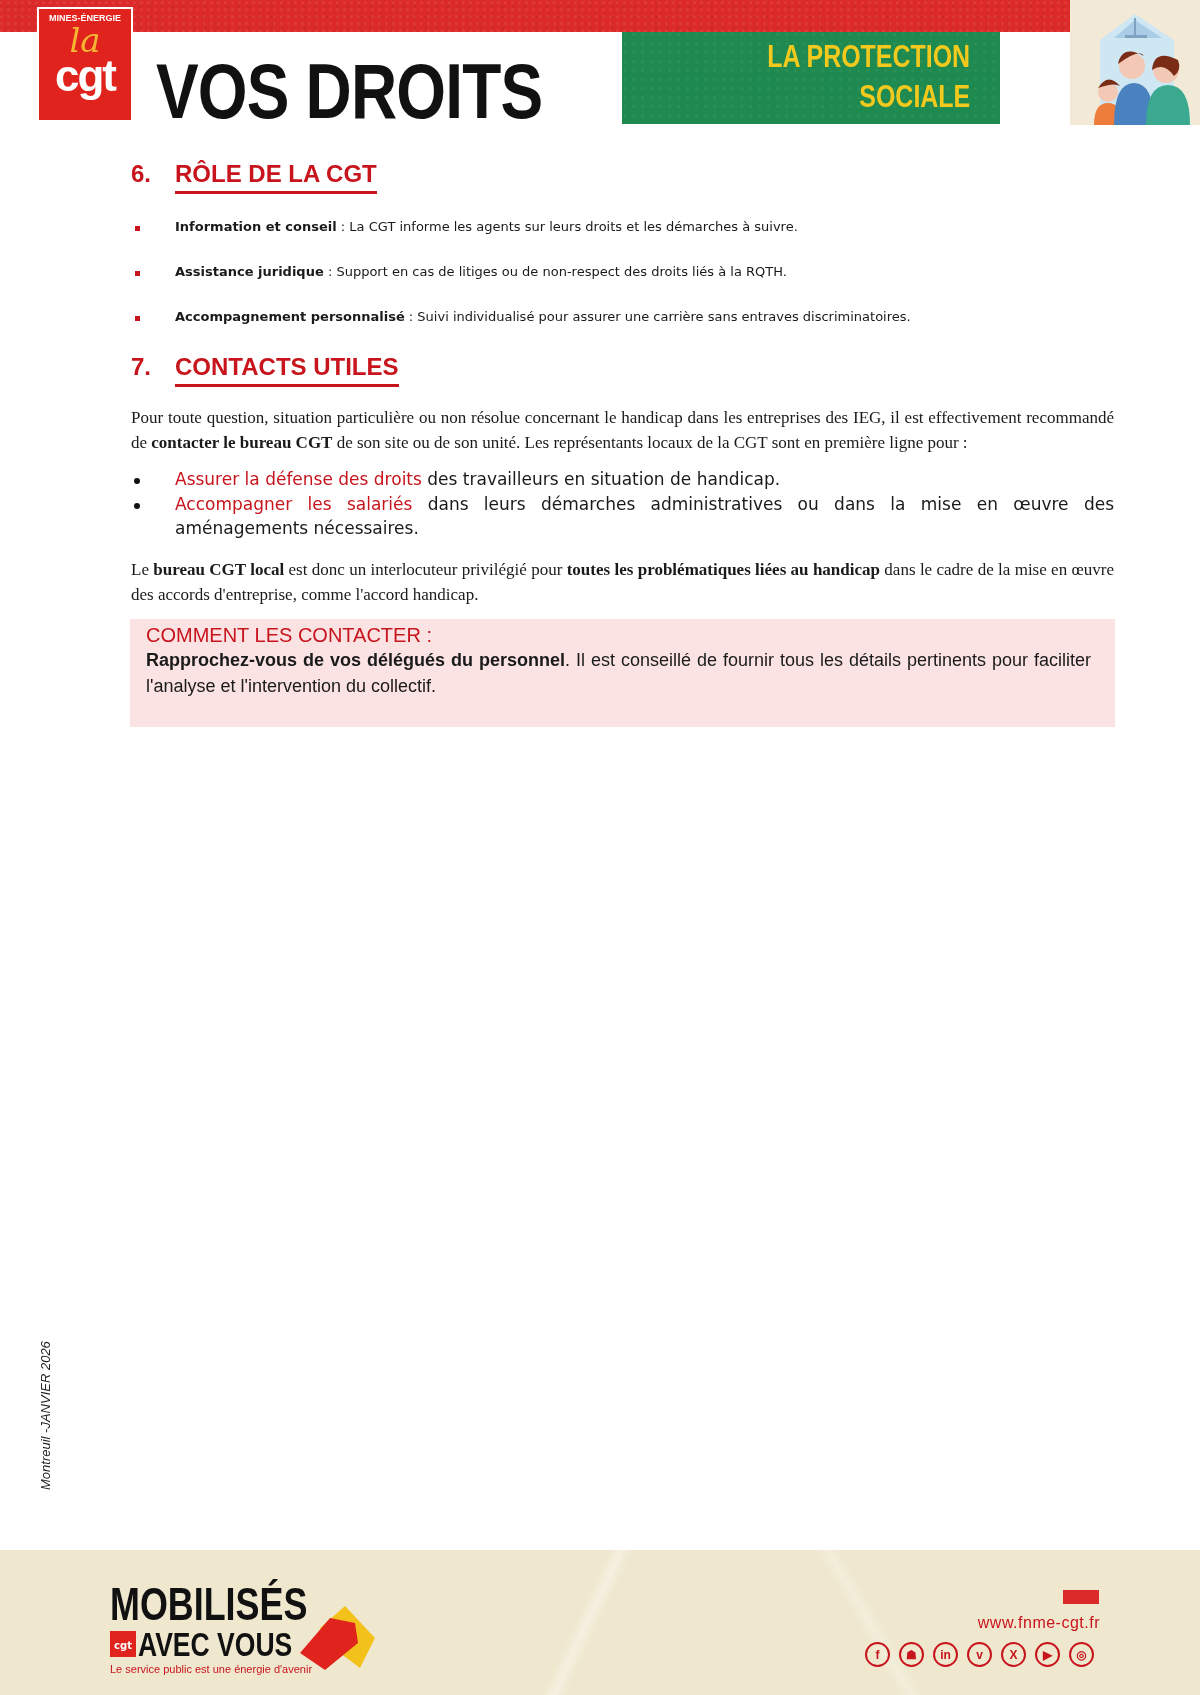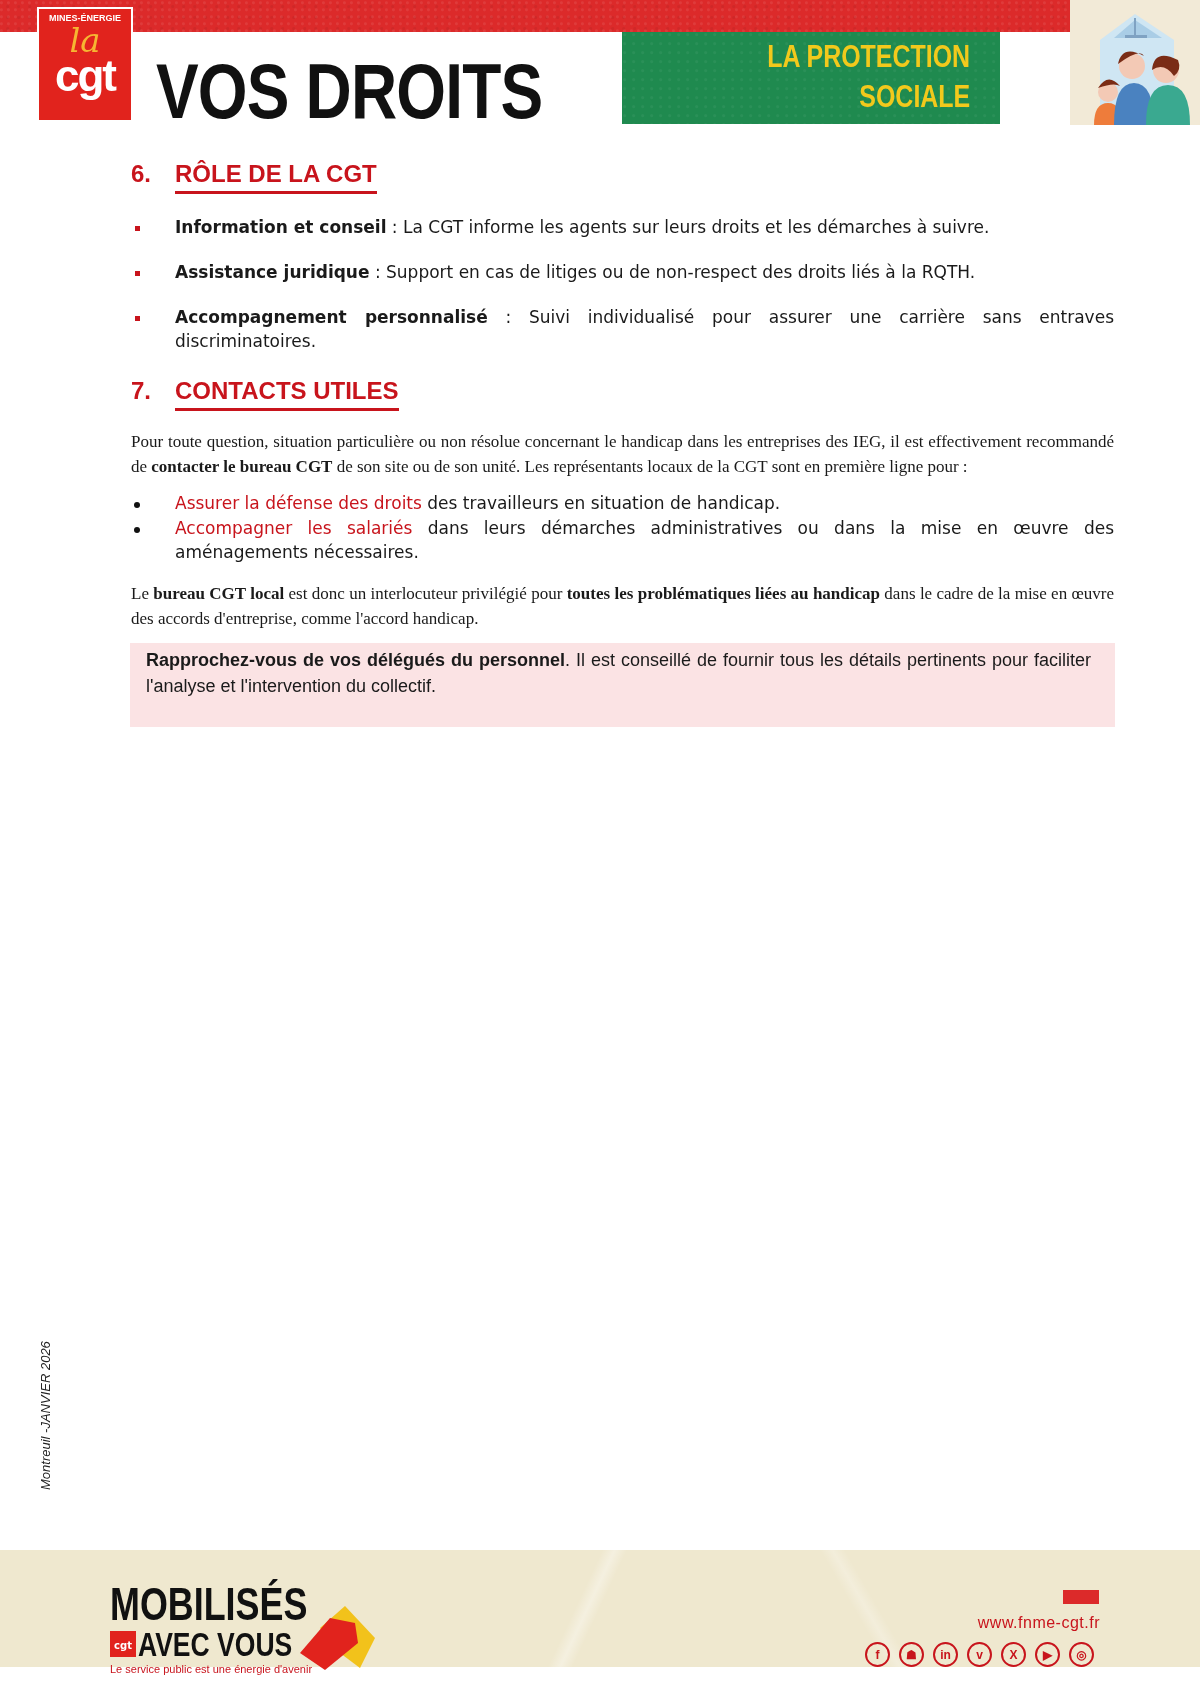--- a/index.html
+++ b/index.html
@@ -25,37 +25,37 @@
   .green-banner .t1 { top: 8px; }
   .green-banner .t2 { top: 48px; }
   .illustration { position: absolute; left: 1070px; top: 0; width: 130px; height: 125px; background: #f2ead7; overflow: hidden; }
 
   
   .content { position: absolute; left: 131px; top: 160px; width: 983px; }
   .sec-title { display: flex; align-items: baseline; color: #c8141c; font-family: "Liberation Sans", sans-serif; font-weight: bold; font-size: 24px; margin-bottom: 18px; }
   .sec-title .num { width: 44px; }
   .sec-title .txt { border-bottom: 3px solid #c8141c; padding-bottom: 3px; }
   .sq-list { list-style: none; margin-bottom: 24px; }
-  .sq-list li { position: relative; padding-left: 44px; font-size: 17px; line-height: 24px; text-align: justify; margin-top: 21px; }
+  .sq-list li { position: relative; padding-left: 44px; font-size: 13px; line-height: 24px; text-align: justify; margin-top: 21px; }
   .sq-list li::before { content: ""; position: absolute; left: 4px; top: 11px; width: 5px; height: 5px; background: #c8141c; }
   .dot-list { list-style: none; margin: 12px 0 16px 0; }
   .dot-list li { position: relative; padding-left: 44px; font-size: 17px; line-height: 24.5px; text-align: justify; }
   .dot-list li::before { content: ""; position: absolute; left: 3px; top: 11px; width: 6px; height: 6px; border-radius: 50%; background: #111; }
   .para { font-size: 17px; line-height: 25px; text-align: justify; font-family: Liberation Serif, serif; }
   .b { font-weight: bold; }
   .red { color: #c8141c; }
   .callout { margin-top: 12px; margin-left: -1px; width: 985px; background: #fbe3e4; padding: 4px 24px 28px 16px; }
   .callout .head { font-family: "Liberation Sans", sans-serif; color: #c8141c; font-size: 20px; line-height: 24px; }
   .callout .body { font-family: "Liberation Sans", sans-serif; font-size: 18px; line-height: 26px; text-align: justify; }
 
   .side-date { position: absolute; left: 38px; top: 1490px; transform: rotate(-90deg); transform-origin: left top;
     font-family: "Liberation Sans", sans-serif; font-style: italic; font-size: 13px; color: #222; white-space: nowrap; }
 
   
-  .footer { position: absolute; left: 0; top: 1550px; width: 1200px; height: 117px; background: #efe8cf;
+  .footer { position: absolute; left: 0; top: 1550px; width: 1200px; height: 145px; background: #efe8cf;
     background-image: linear-gradient(115deg, transparent 48%, rgba(255,255,255,0.35) 49%, transparent 50%),
                       linear-gradient(60deg, transparent 70%, rgba(255,255,255,0.25) 71%, transparent 72%); }
   .mob { position: absolute; left: 110px; top: 32px; }
   .mob .l1 { font-family: "Liberation Sans", sans-serif; font-weight: bold; font-size: 46px; line-height: 44px; color: #111; transform: scaleX(0.78); transform-origin: left top; white-space: nowrap; }
   .mob .l2row { display: flex; align-items: center; margin-top: 2px; }
   .mob .minilogo { width: 26px; height: 26px; background: #e1231d; color: #fff; font-size: 10px; font-weight: bold; text-align: center; line-height: 30px; }
   .mob .l2 { font-family: "Liberation Sans", sans-serif; font-weight: bold; font-size: 34px; line-height: 32px; color: #111; transform: scaleX(0.78); transform-origin: left center; white-space: nowrap; margin-left: 2px; }
   .mob .tag { font-family: "Liberation Sans", sans-serif; font-size: 11px; color: #c8141c; margin-top: 3px; }
   .hands { position: absolute; left: 300px; top: 48px; width: 80px; height: 80px; }
   .red-bar { position: absolute; left: 1063px; top: 40px; width: 36px; height: 14px; background: #dc2a2a; }
@@ -113,20 +113,21 @@
     <span class="txt">CONTACTS UTILES</span>
   </div>
   <p class="para"><span>Pour toute question, situation particulière ou non résolue concernant le handicap dans les entreprises des IEG, il est effectivement recommandé de </span><span class="b">contacter le bureau CGT</span><span> de son site ou de son unité. Les représentants locaux de la CGT sont en première ligne pour :</span></p>
   <ul class="dot-list">
     <li><span class="red">Assurer la défense des droits</span><span> des travailleurs en situation de handicap.</span></li>
     <li><span class="red">Accompagner les salariés</span><span> dans leurs démarches administratives ou dans la mise en œuvre des aménagements nécessaires.</span></li>
   </ul>
   <p class="para"><span>Le </span><span class="b">bureau CGT local</span><span> est donc un interlocuteur privilégié pour </span><span class="b">toutes les problématiques liées au handicap</span><span> dans le cadre de la mise en œuvre des accords d'entreprise, comme l'accord handicap.</span></p>
 
   <div class="callout">
+    <div class="head">COMMENT LES CONTACTER :</div>
     <p class="body"><span class="b">Rapprochez-vous de vos délégués du personnel</span><span>. Il est conseillé de fournir tous les détails pertinents pour faciliter l'analyse et l'intervention du collectif.</span></p>
   </div>
 </div>
 
 <div class="side-date">Montreuil -JANVIER 2026</div>
 
 <div class="footer">
   <div class="mob">
     <div class="l1">MOBILISÉS</div>
     <div class="l2row">

